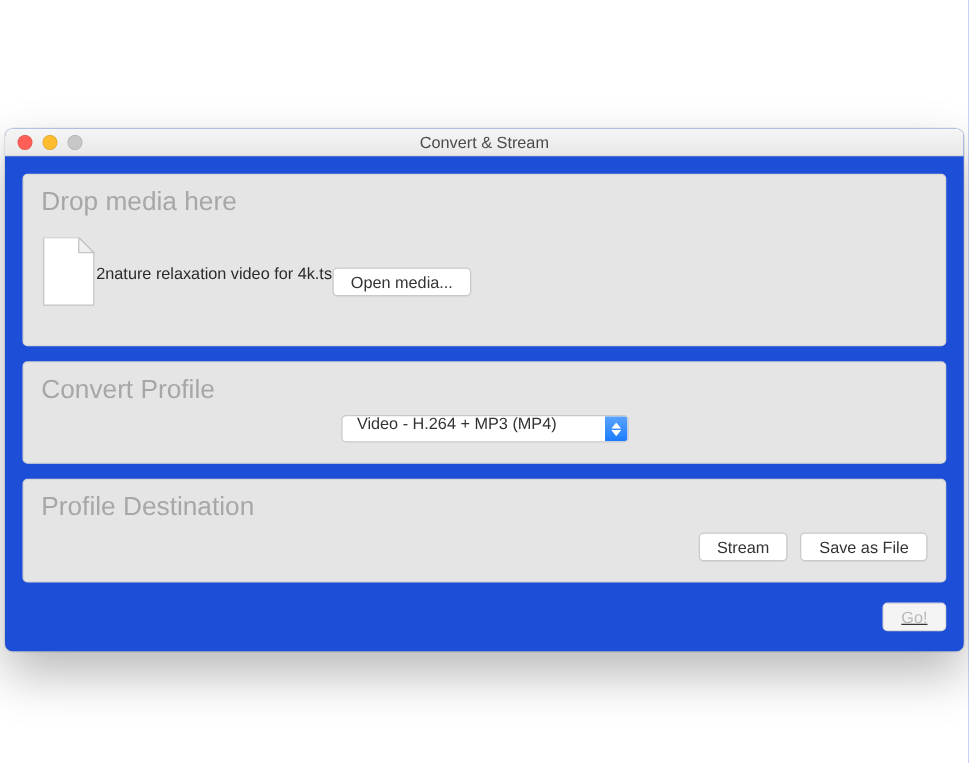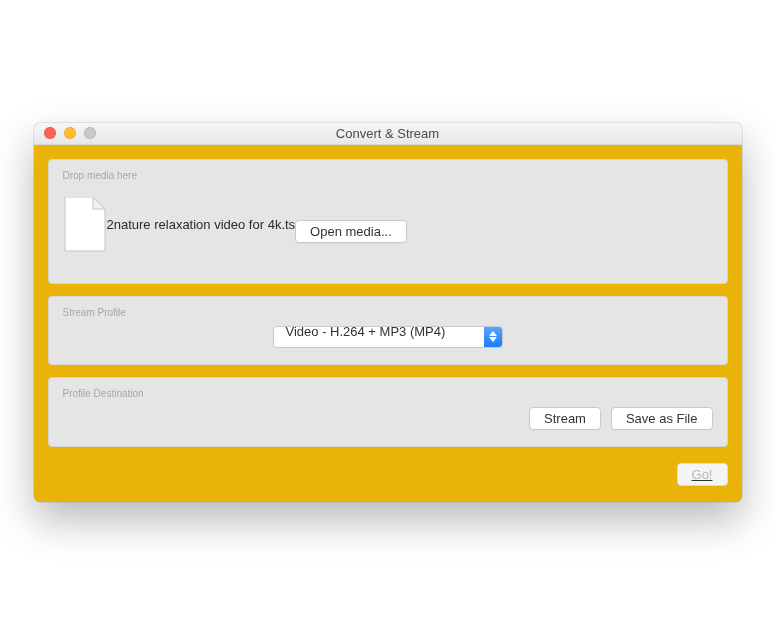--- a/index.html
+++ b/index.html
@@ -8,22 +8,22 @@
     font-family: -apple-system, "Helvetica Neue", Helvetica, Arial, sans-serif;
     font-size: 13px;
     color: #333;
     width: 775px;
     height: 624px;
     display: flex;
     align-items: center;
     justify-content: center;
   }
   .window {
-    width: 708px;
-    background: #eab308;
+    width: 767px;
+    background: #1d4ed8;
     border-radius: 6px;
     box-shadow: 0 18px 40px rgba(0,0,0,0.28), 0 0 0 1px rgba(0,0,0,0.08);
     overflow: hidden;
   }
   .titlebar {
     height: 22px;
     background: linear-gradient(#f6f6f6, #e8e8e8);
     border-bottom: 1px solid #d9d9d9;
     display: flex;
     align-items: center;
@@ -51,21 +51,21 @@
   }
   .group {
     background: #e5e5e5;
     border: 1px solid #d6d6d6;
     border-radius: 4px;
     margin-bottom: 12px;
     padding: 10px 14px 16px 14px;
     position: relative;
   }
   .group-title {
-    font-size: 10px;
+    font-size: 21px;
     color: #a7a7a7;
     font-weight: 400;
     margin-bottom: 8px;
   }
   .drop-area {
     display: flex;
     flex-direction: row;
     align-items: center;
     padding-top: 8px;
   }
@@ -163,21 +163,21 @@
         <svg class="file-icon-svg" viewBox="0 0 44 56">
           <path d="M2 0 H30 L42 12 V54 H2 Z" fill="#ffffff" stroke="#c4c4c4" stroke-width="1"></path>
           <path d="M30 0 L42 12 H30 Z" fill="#f0f0f0" stroke="#c4c4c4" stroke-width="1"></path>
         </svg>
         <div class="filename">2nature relaxation video for 4k.ts</div>
         <button class="btn">Open media...</button>
       </div>
     </div>
 
     <div class="group">
-      <div class="group-title">Stream Profile</div>
+      <div class="group-title">Convert Profile</div>
       <div class="profile-row">
         <div class="select-wrap">
           <div class="select-label">Video - H.264 + MP3 (MP4)</div>
           <div class="select-arrows">
             <svg width="8" height="5" viewBox="0 0 8 5">
                 <path d="M4 0 L8 5 H0 Z" fill="#fff"></path>
               </svg>
             <svg width="8" height="5" viewBox="0 0 8 5">
                 <path d="M4 5 L0 0 H8 Z" fill="#fff"></path>
               </svg>

